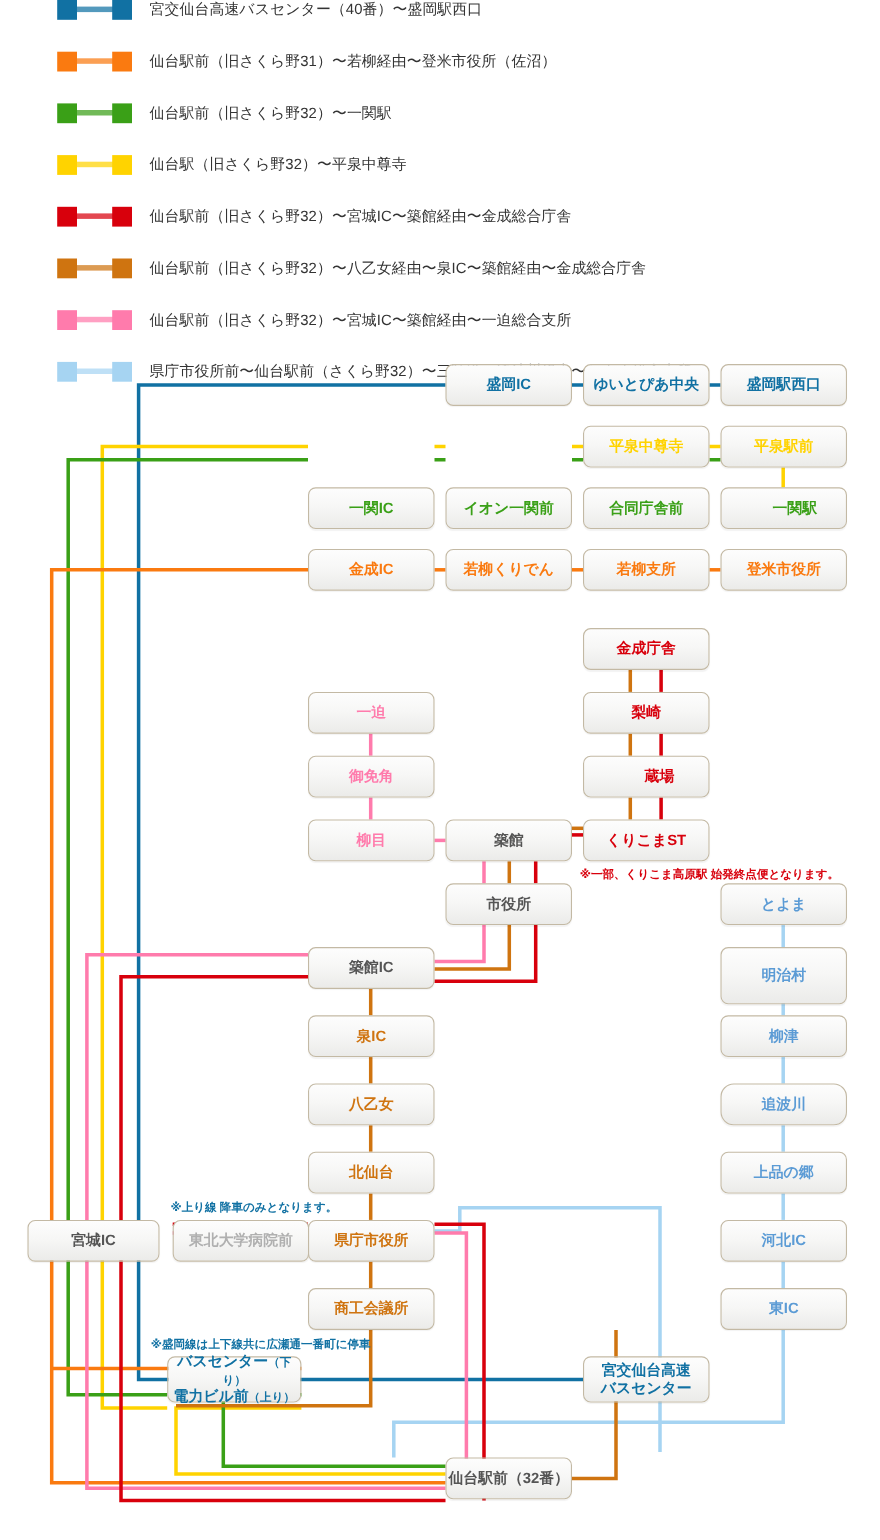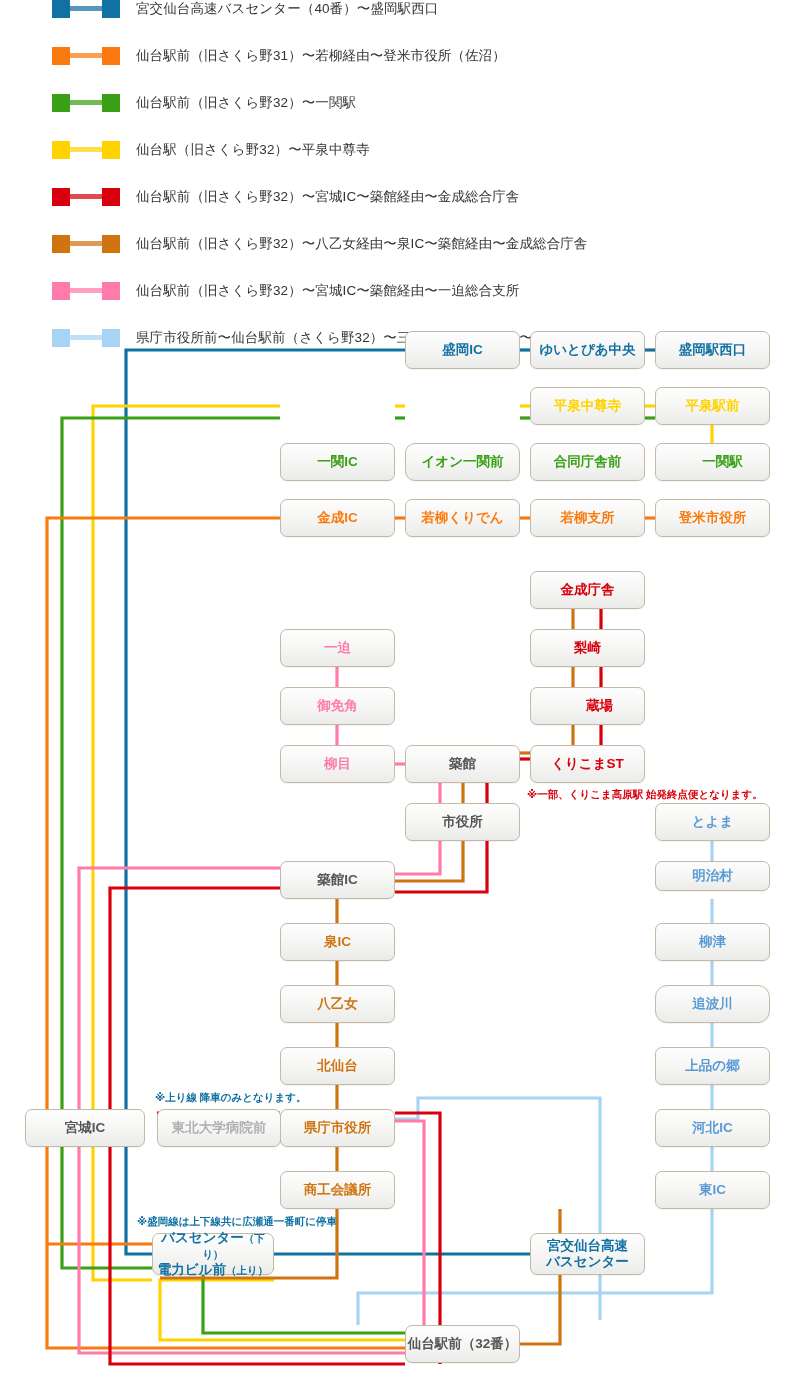--- a/index.html
+++ b/index.html
@@ -184,21 +184,21 @@
         </div>
         <div class="node" style="left: 530px; top: 69px; width: 115px; height: 38px; color: rgb(255, 211, 0);">
           <div><span>平泉中尊寺</span></div>
         </div>
         <div class="node" style="left: 655px; top: 69px; width: 115px; height: 38px; color: rgb(255, 211, 0);">
           <div><span>平泉駅前</span></div>
         </div>
         <div class="node" style="left: 280px; top: 125px; width: 115px; height: 38px; color: rgb(58, 160, 23);">
           <div><span>一関IC</span></div>
         </div>
-        <div class="node" style="left: 405px; top: 125px; width: 115px; height: 38px; color: rgb(58, 160, 23); border-radius: 10px;">
+        <div class="node" style="left: 405px; top: 125px; width: 115px; height: 38px; color: rgb(58, 160, 23);">
           <div><span>イオン一関前</span></div>
         </div>
         <div class="node" style="left: 530px; top: 125px; width: 115px; height: 38px; color: rgb(58, 160, 23);">
           <div><span>合同庁舎前</span></div>
         </div>
         <div class="node" style="left: 655px; top: 125px; width: 115px; height: 38px; color: rgb(58, 160, 23); padding-left: 20px;">
           <div><span>一関駅</span></div>
         </div>
         <div class="node" style="left: 280px; top: 181px; width: 115px; height: 38px; color: rgb(250, 122, 16);">
           <div><span>金成IC</span></div>
@@ -247,21 +247,21 @@
         </div>
         <div class="node" style="left: 280px; top: 667px; width: 115px; height: 38px; color: rgb(207, 116, 16);">
           <div><span>八乙女</span></div>
         </div>
         <div class="node" style="left: 280px; top: 729px; width: 115px; height: 38px; color: rgb(207, 116, 16);">
           <div><span>北仙台</span></div>
         </div>
         <div class="node" style="left: 655px; top: 485px; width: 115px; height: 38px; color: rgb(91, 155, 213);">
           <div><span>とよま</span></div>
         </div>
-        <div class="node" style="left: 655px; top: 543px; width: 115px; height: 30px; color: rgb(91, 155, 213);">
+        <div class="node" style="left: 655px; top: 543px; width: 115px; height: 52px; color: rgb(91, 155, 213);">
           <div><span>明治村</span></div>
         </div>
         <div class="node" style="left: 655px; top: 605px; width: 115px; height: 38px; color: rgb(91, 155, 213);">
           <div><span>柳津</span></div>
         </div>
         <div class="node" style="left: 655px; top: 667px; width: 115px; height: 38px; color: rgb(91, 155, 213); border-radius: 12px;">
           <div><span>追波川</span></div>
         </div>
         <div class="node" style="left: 655px; top: 729px; width: 115px; height: 38px; color: rgb(91, 155, 213);">
           <div><span>上品の郷</span></div>

